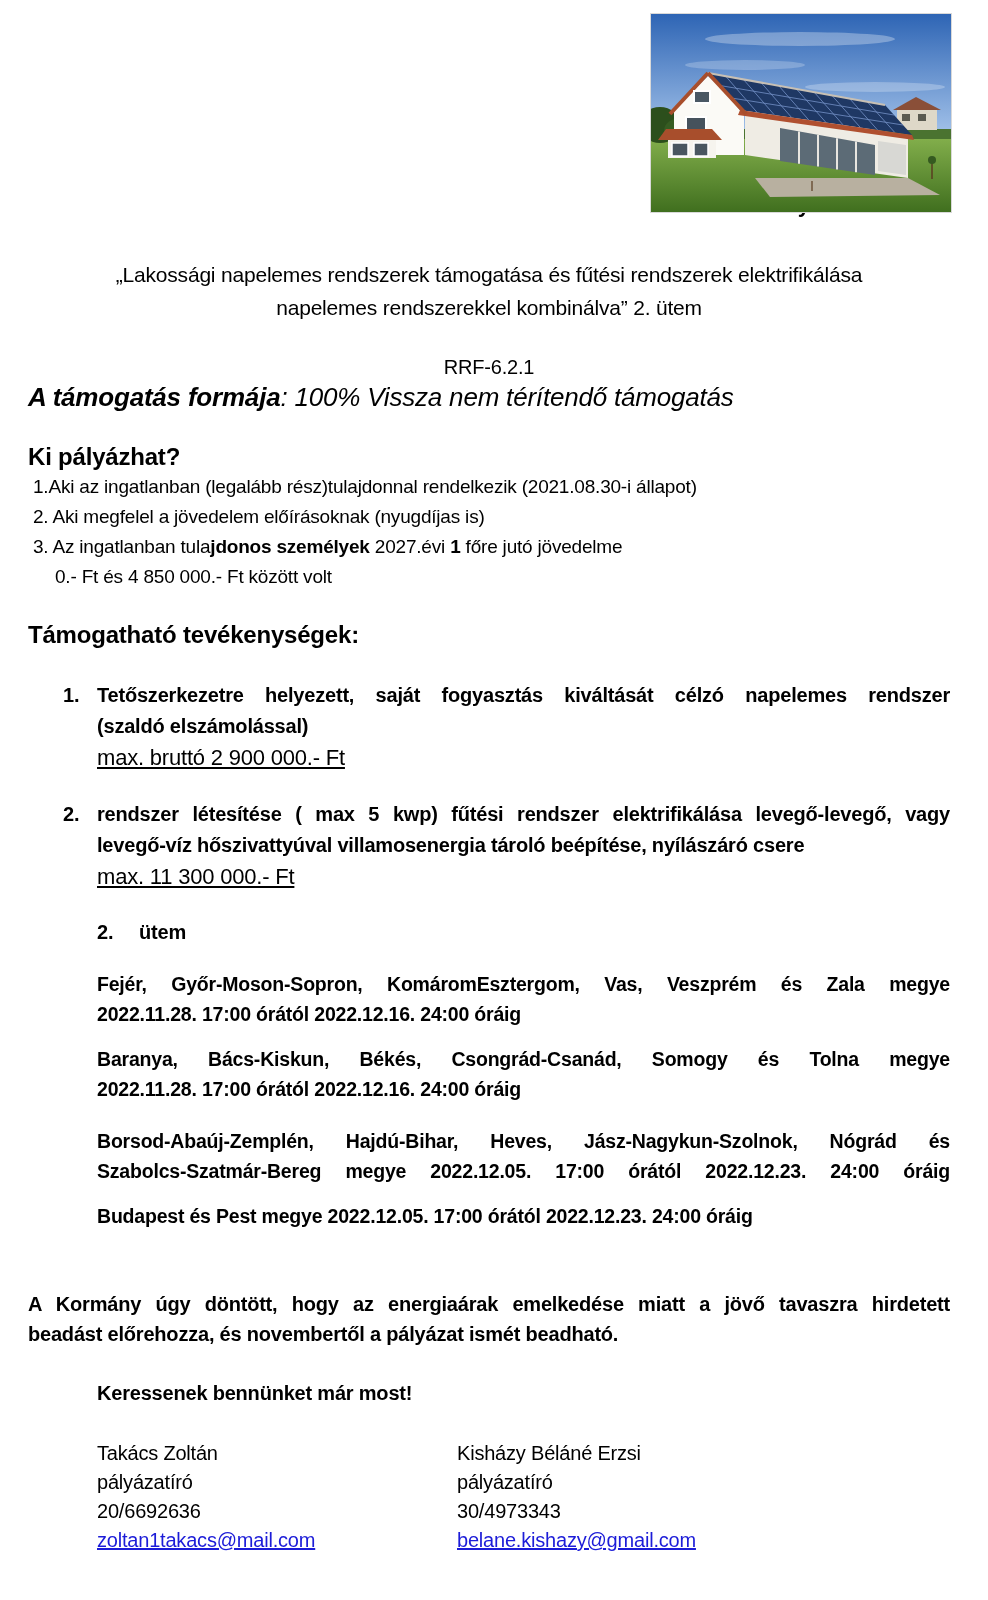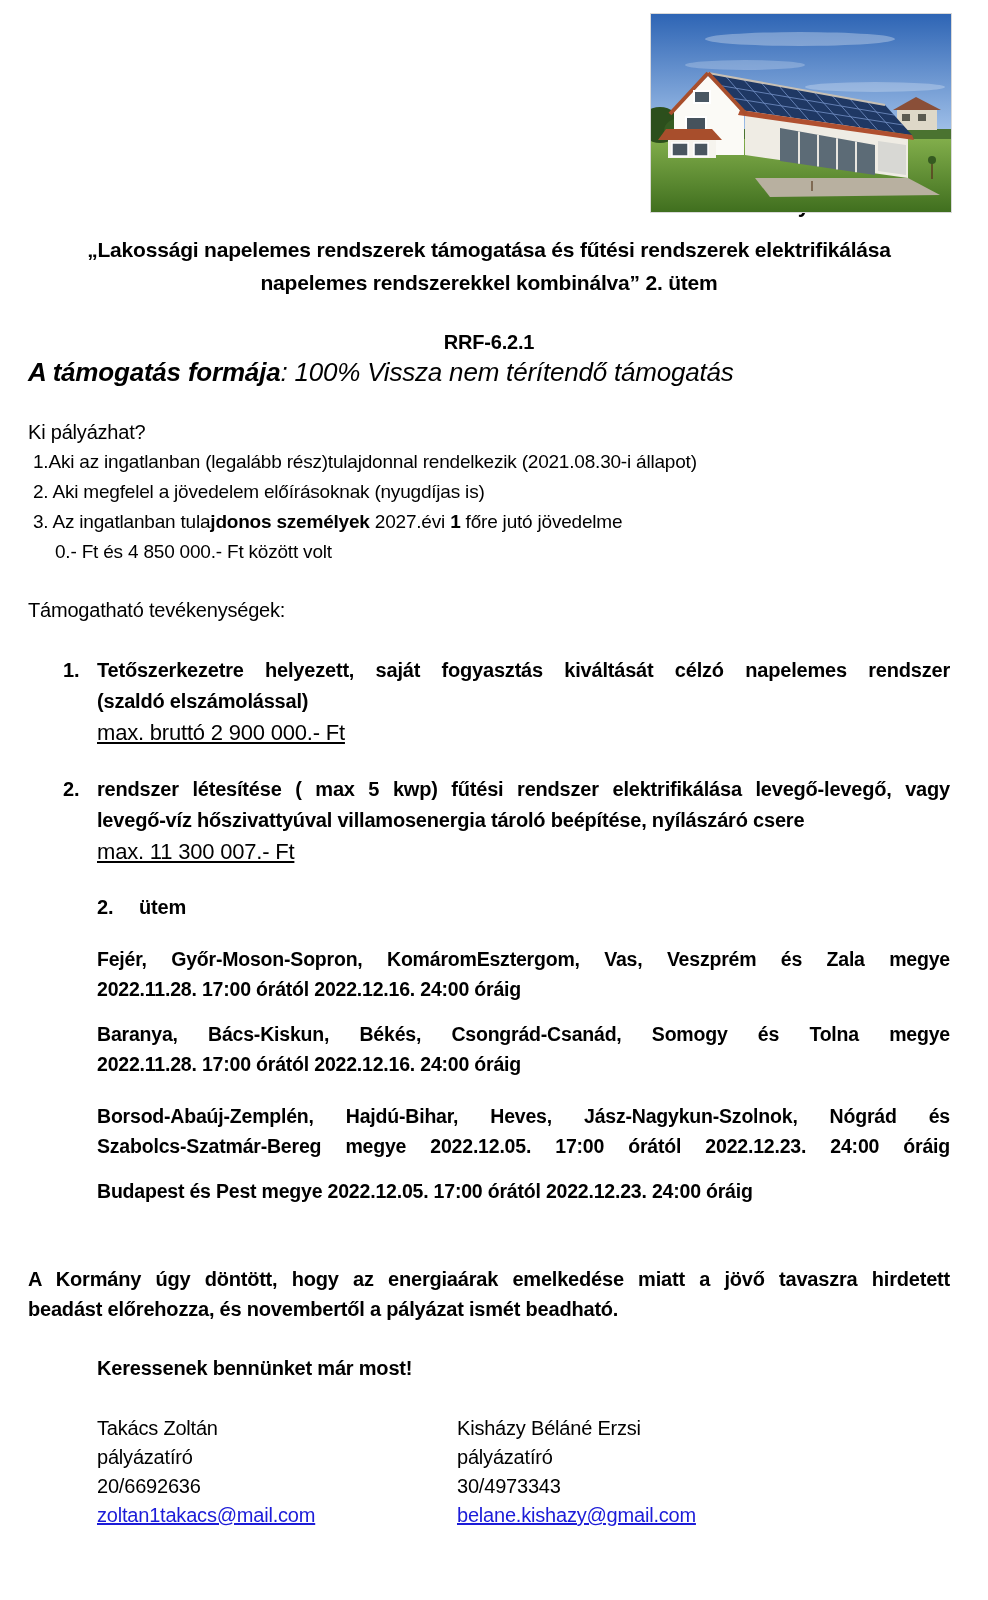--- a/index.html
+++ b/index.html
@@ -6,24 +6,24 @@
   body{
     width:988px;height:1600px;background:#ffffff;position:relative;
     font-family:"Liberation Sans", sans-serif;
     font-size:19px;line-height:30px;color:#000;
     letter-spacing:-0.2px;overflow:hidden;
   }
   .content{padding:0 38px 0 28px;}
   .b{font-weight:bold;}
   .photo{position:absolute;left:650px;top:13px;width:302px;height:200px;}
   .title{margin:190px 0 0 0;font-size:22px;font-weight:bold;line-height:30px;text-align:right;}
-  .subtitle{margin-top:13px;font-size:21px;font-weight:bold;line-height:33px;text-align:center;}
-  .code{margin-top:28px;font-size:20px;font-weight:bold;line-height:30px;text-align:center;}
+  .subtitle{margin-top:38px;font-size:21px;font-weight:normal;line-height:33px;text-align:center;}
+  .code{margin-top:28px;font-size:20px;font-weight:normal;line-height:30px;text-align:center;}
   .support{line-height:30px;text-align:left;font-size:26px;font-style:italic;}
-  .sec-heading{font-weight:normal;font-size:20px;line-height:30px;}
+  .sec-heading{font-weight:bold;font-size:24px;line-height:30px;}
   .ki{margin-top:30px;}
   .elig{padding-left:5px;line-height:30px;}
   .elig-cont{padding-left:27px;line-height:30px;}
   .tam{margin-top:28px;}
   .numitem{display:flex;margin-top:30px;font-weight:bold;font-size:20px;line-height:31px;}
   .numitem.second{margin-top:26px;}
   .num{flex:0 0 34px;margin-left:35px;}
   .numbody{width:853px;}
   .stretch{text-align:justify;text-align-last:justify;}
   .maxline{font-weight:normal;font-size:22px;letter-spacing:-0.2px;text-decoration:underline;}
@@ -137,21 +137,21 @@
       <div>(szaldó elszámolással)</div>
       <div class="maxline">max. bruttó 2 900 000.- Ft</div>
     </div>
   </div>
 
   <div class="numitem second">
     <div class="num">2.</div>
     <div class="numbody">
       <div class="stretch">rendszer létesítése ( max 5 kwp) fűtési rendszer elektrifikálása levegő-levegő, vagy</div>
       <div>levegő-víz hőszivattyúval villamosenergia tároló beépítése, nyílászáró csere</div>
-      <div class="maxline">max. 11 300 007.- Ft</div>
+      <div class="maxline">max. 11 300 000.- Ft</div>
     </div>
   </div>
 
   <div class="phase"><span class="phase-num">2.</span><span>ütem</span></div>
 
   <div class="sched s1">
     <div class="stretch">Fejér, Győr-Moson-Sopron, KomáromEsztergom, Vas, Veszprém és Zala megye</div>
     <div>2022.11.28. 17:00 órától 2022.12.16. 24:00 óráig</div>
   </div>
 

